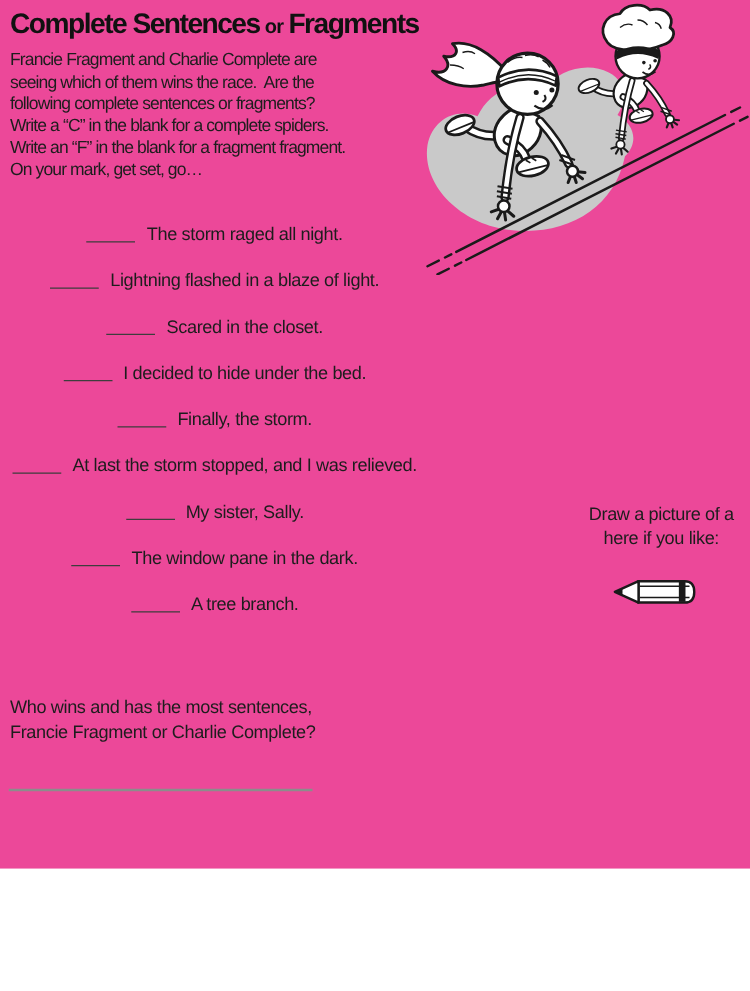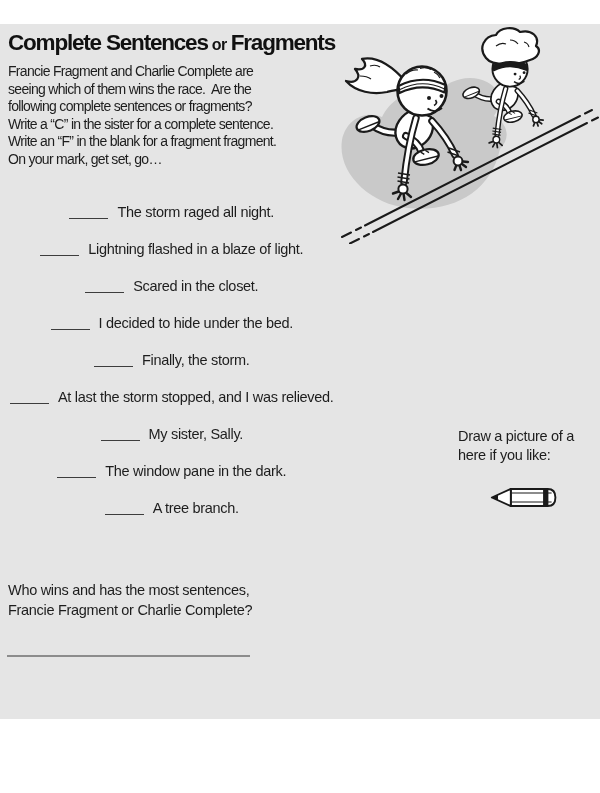--- a/index.html
+++ b/index.html
@@ -1,19 +1,19 @@
 <!DOCTYPE html>
 <html><head>
 <meta charset="utf-8">
 <style>
   * { margin:0; padding:0; box-sizing:border-box; }
   html,body { background:#ffffff; }
   .page {
-    position:relative; width:600px; height:695px; background:#e5e5e5;
-    font-family:"Liberation Sans", sans-serif; color:#1d1d1d; overflow:hidden;margin-top:24px;
+    position:relative; width:600px; height:695px; background:#ec4899;
+    font-family:"Liberation Sans", sans-serif; color:#1d1d1d; overflow:hidden;
   }
   .title {
     position:absolute; left:8px; top:6px;
     font-size:22.5px; font-weight:700; letter-spacing:-1.2px; color:#111;
     white-space:pre;
   }
   .title .small { font-size:16px; letter-spacing:-0.5px; margin:0 4px; }
   .intro { position:absolute; left:8px; top:39px; font-size:14px; line-height:17.6px; letter-spacing:-0.7px; }
   .intro div { white-space:pre; }
   .illustration { position:absolute; left:330px; top:0px; }
@@ -22,36 +22,36 @@
   .blank {
     display:inline-block; width:39px; height:12px;
     border-bottom:1.7px solid #3d3d3d; margin-right:9px;
     transform:translateY(2px);
   }
   .question { position:absolute; left:8px; top:557px; font-size:14.5px; line-height:19.5px; letter-spacing:-0.3px; }
   .question div { white-space:pre; }
   .answer-line { position:absolute; left:7px; top:619px; width:243px; height:14px; border-bottom:2.4px solid #8c8c8c; }
   .draw-note {
     position:absolute; left:458px; top:403px; width:142px;
-    font-size:14.5px; line-height:19.3px; letter-spacing:-0.3px;
+    text-align:center; font-size:14.5px; line-height:19.3px; letter-spacing:-0.3px;
   }
   .pencil { position:absolute; left:489px; top:461px; }
 </style>
 </head>
 <body>
 
 <div class="page">
 
   <h1 class="title"><span>Complete Sentences</span><span class="small">or</span><span>Fragments</span></h1>
 
   <div class="intro">
     <div>Francie Fragment and Charlie Complete are</div>
     <div>seeing which of them wins the race.  Are the</div>
     <div>following complete sentences or fragments?</div>
-    <div>Write a “C” in the sister for a complete sentence.</div>
+    <div>Write a “C” in the blank for a complete spiders.</div>
     <div>Write an “F” in the blank for a fragment fragment.</div>
     <div>On your mark, get set, go…</div>
   </div>
 
   <svg class="illustration" width="270" height="220" viewBox="0 0 270 220" aria-hidden="true">
     <defs>
       <g id="kid">
 
         <path d="M72,108 C60,110 50,107 42,101" fill="none" stroke="#1a1a1a" stroke-width="8" stroke-linecap="round"></path>
         <path d="M72,108 C60,110 50,107 42,101" fill="none" stroke="#fff" stroke-width="4" stroke-linecap="round"></path>

